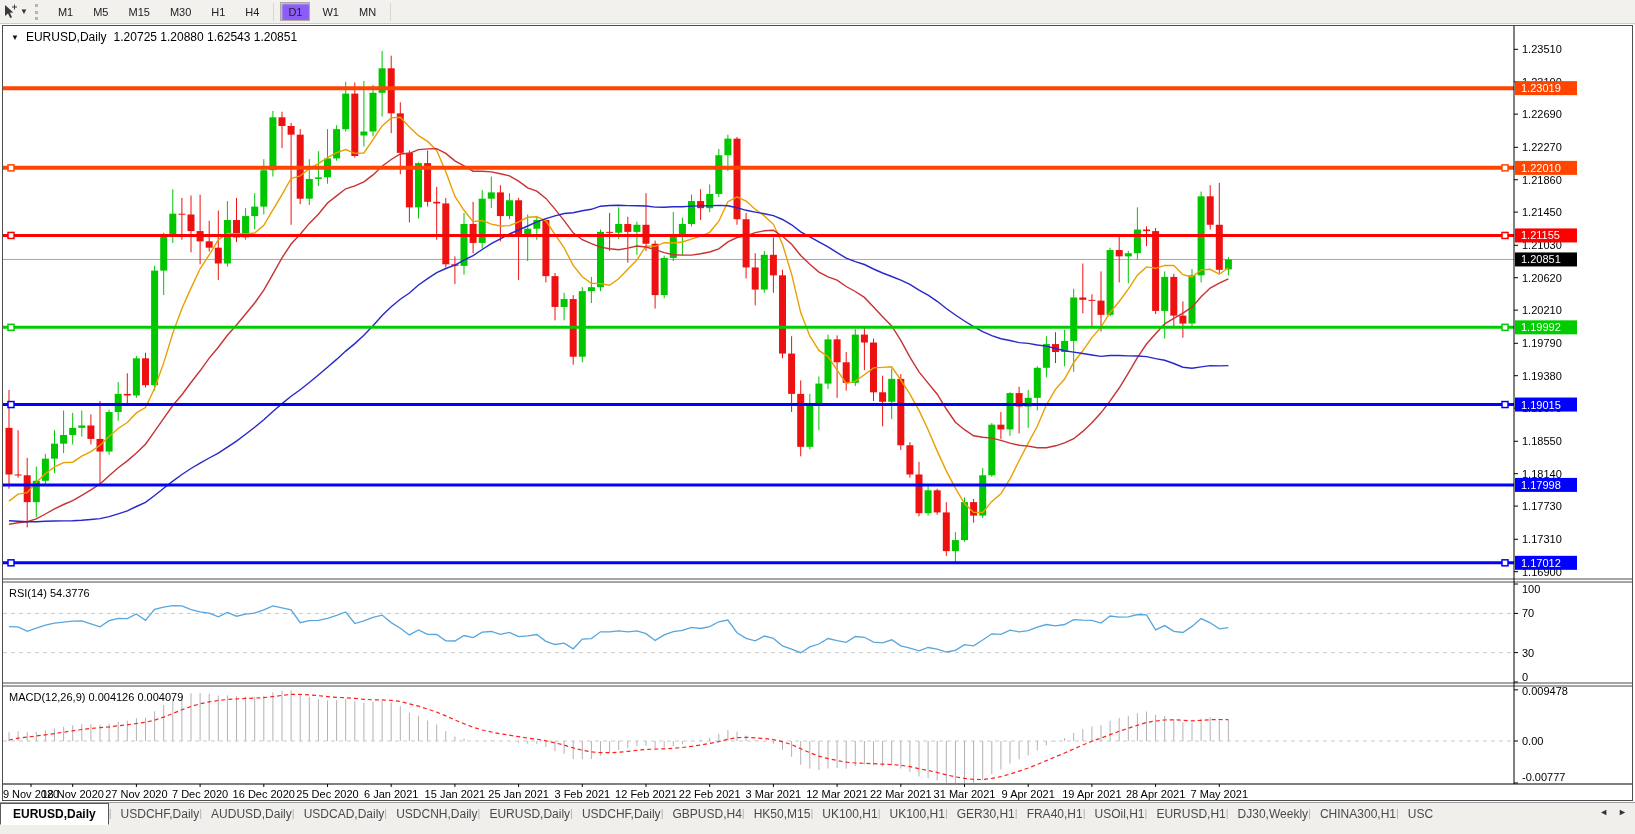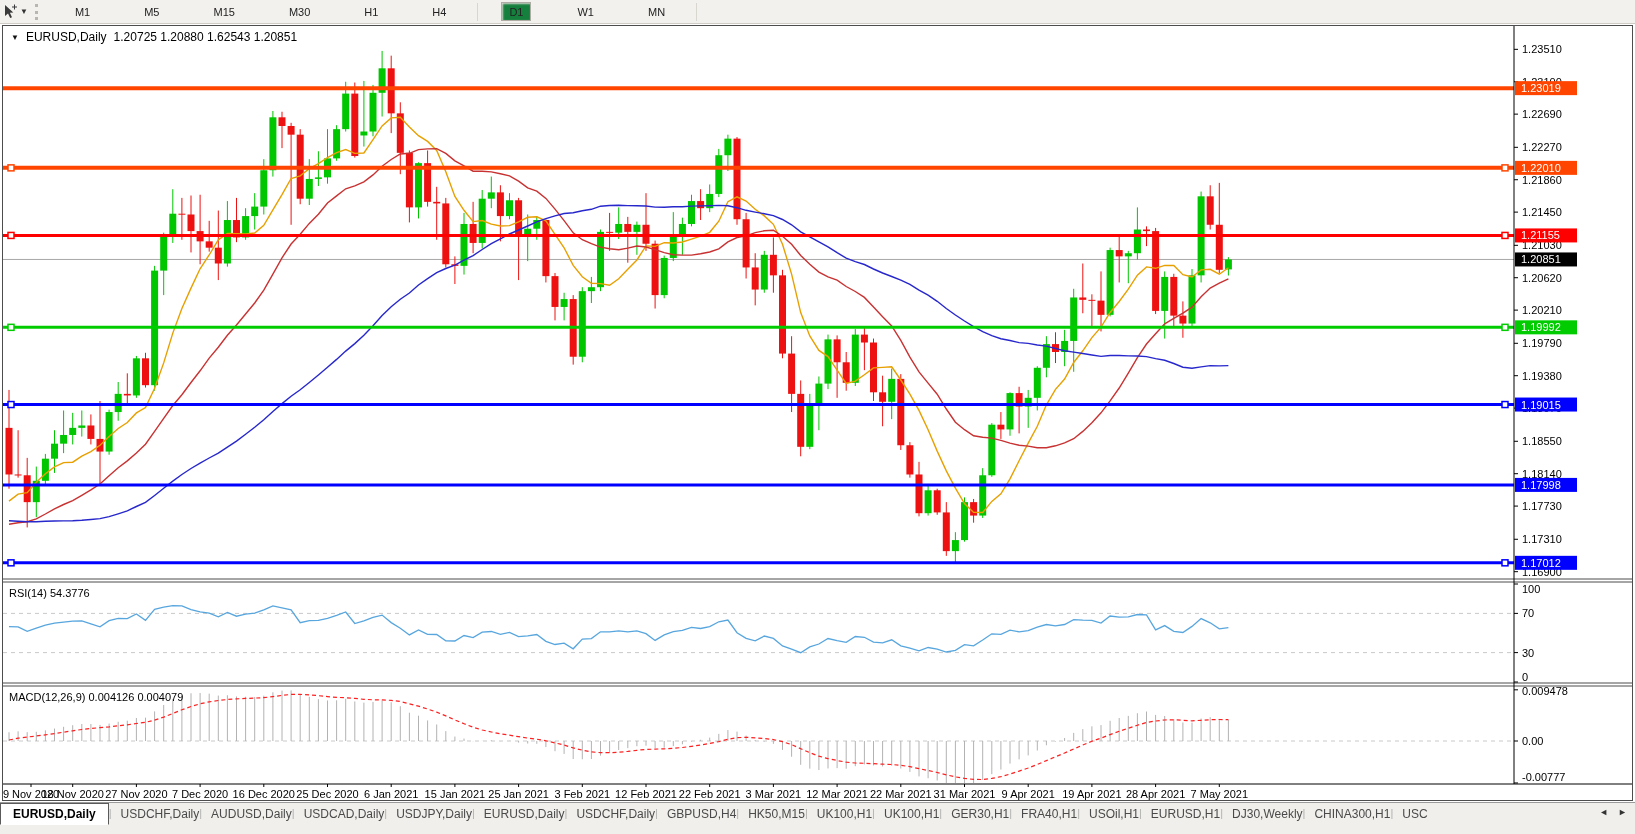--- a/index.html
+++ b/index.html
@@ -6,22 +6,22 @@
     font-family:"Liberation Sans",sans-serif;overflow:hidden;position:relative}
   
   .toolbar{position:absolute;left:0;top:0;width:1635px;height:24px;background:#f2f1ee;
     border-bottom:1px solid #cfccc6;display:flex;align-items:center;box-sizing:border-box}
   .tool-cluster{display:flex;align-items:center;padding-left:1px}
   .ptr-icon{width:18px;height:18px;display:flex;align-items:center;justify-content:center}
   .dd-arrow{font-size:8px;color:#333;margin:0 3px 0 1px}
   .grip{width:4px;height:16px;border-left:3px dotted #b9b6b0;margin:0 6px 0 4px}
   .vsep{width:1px;height:18px;background:#d9d6d0;margin:0 4px}
   .tf-btn{height:19px;min-width:30px;padding:0 7px;display:flex;align-items:center;justify-content:center;
-    font-size:11px;color:#222;border:1px solid transparent;margin:0 19px;box-sizing:border-box;cursor:default}
-  .tf-btn.active{background:#15803d;border:1px solid #aeaba5;box-shadow:inset 1px 1px 2px #d8d5cf}
+    font-size:11px;color:#222;border:1px solid transparent;margin:0 2px;box-sizing:border-box;cursor:default}
+  .tf-btn.active{background:#8b5cf6;border:1px solid #aeaba5;box-shadow:inset 1px 1px 2px #d8d5cf}
   
   .chart-window{position:absolute;left:2px;top:25px;width:1631px;height:776px;background:#fff;
     border:1px solid #4d4d4d;box-sizing:border-box}
   #chart-svg{position:absolute;left:0;top:0}
   .chart-title{position:absolute;left:8px;top:4px;font-size:12px;color:#000;
     display:flex;align-items:center;gap:7px;z-index:5}
   .chart-title .tri{font-size:8px;color:#111}
   .pane-lbl{font:11px "Liberation Sans",sans-serif;fill:#000}
   .axis-lbl{font:11px "Liberation Sans",sans-serif;fill:#000}
   .badge-lbl{font:11px "Liberation Sans",sans-serif;fill:#fff}
@@ -647,21 +647,21 @@
 
 <div class="tabbar" id="tabbar">
     <div class="tab active">EURUSD,Daily</div>
     <span class="tab-sep">|</span>
     <div class="tab">USDCHF,Daily</div>
     <span class="tab-sep">|</span>
     <div class="tab">AUDUSD,Daily</div>
     <span class="tab-sep">|</span>
     <div class="tab">USDCAD,Daily</div>
     <span class="tab-sep">|</span>
-    <div class="tab">USDJPY,Daily</div>
+    <div class="tab">USDCNH,Daily</div>
     <span class="tab-sep">|</span>
     <div class="tab">EURUSD,Daily</div>
     <span class="tab-sep">|</span>
     <div class="tab">USDCHF,Daily</div>
     <span class="tab-sep">|</span>
     <div class="tab">GBPUSD,H4</div>
     <span class="tab-sep">|</span>
     <div class="tab">HK50,M15</div>
     <span class="tab-sep">|</span>
     <div class="tab">UK100,H1</div>

